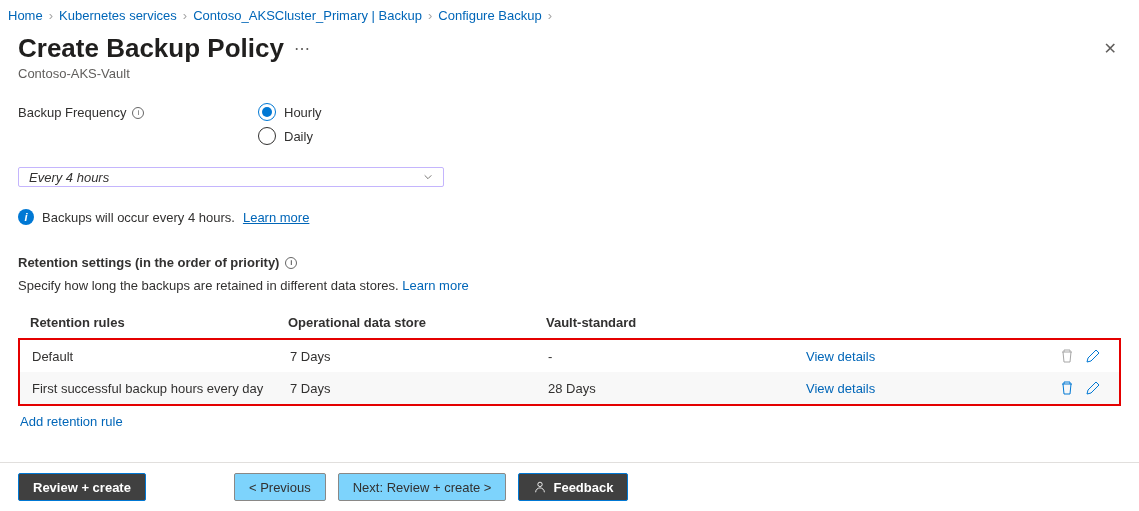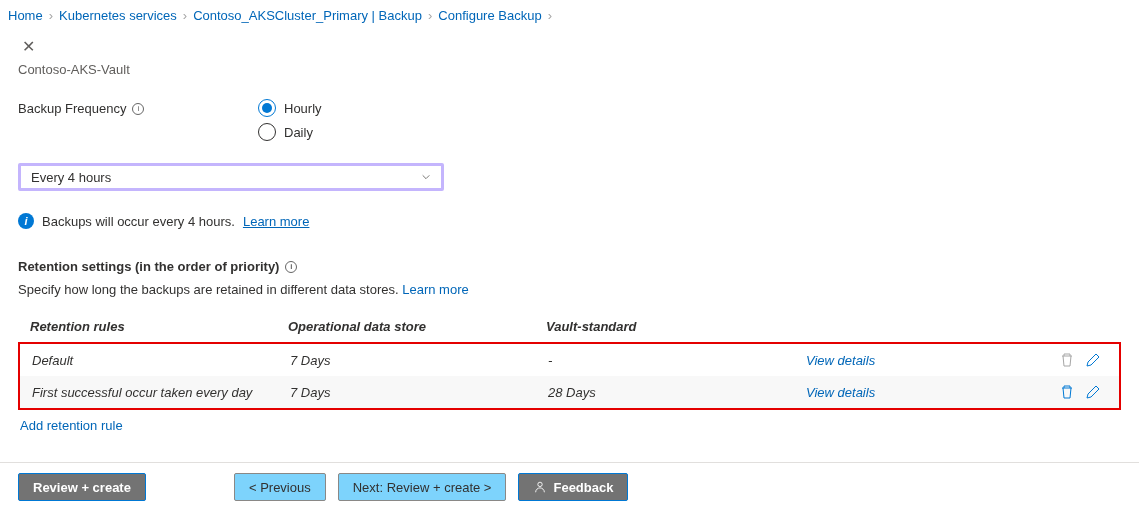--- a/index.html
+++ b/index.html
@@ -73,28 +73,29 @@
       justify-content: center;
     }
     .radio-outer.selected { border-color: #0078d4; }
     .radio-inner {
       width: 10px; height: 10px;
       background: #0078d4;
       border-radius: 50%;
     }
     .select-box {
       width: 426px;
-      height: 28px;
-      border: 3px solid #c4b5fd;
+      height: 20px;
+      border: 1px solid #c4b5fd;
       border-radius: 2px;
       padding: 0 10px;
       display: flex;
       align-items: center;
       justify-content: space-between;
       cursor: pointer;
+      font-style: italic;
     }
     .chevron {
       width: 10px; height: 10px;
     }
     .info-banner {
       display: flex;
       align-items: center;
       gap: 8px;
       padding: 12px 18px;
       margin-top: 6px;
@@ -125,21 +126,20 @@
     }
     .retention-wrap { padding: 0 18px; }
     .highlight-box {
       border: 2.5px solid #e40000;
     }
     .ret-header, .ret-row {
       display: grid;
       grid-template-columns: 258px 258px 258px 1fr auto;
       align-items: center;
       padding: 8px 12px;
-      font-style: italic;
     }
     .ret-header { font-weight: 600; }
     .ret-row { border-top: 0px solid transparent; }
     .ret-row.alt { background: #f8f8f8; }
     .row-actions { display: flex; gap: 10px; padding-right: 6px; }
     .icon-btn { width: 16px; height: 16px; cursor: pointer; }
     .add-rule {
       color: #0066b8;
       padding: 8px 20px;
       cursor: pointer;
@@ -167,21 +167,21 @@
       font-size: 13px;
       display: flex;
       align-items: center;
       gap: 6px;
       cursor: pointer;
       border: 1px solid #8a8886;
       background: #7dd3fc;
       color: #323130;
     }
     .btn.primary {
-      background: #737373;
+      background: #404040;
       border-color: #0078d4;
       color: #fff;
       font-weight: 600;
     }
     .spacer-small { padding-left: 64px; }
   </style>
 </head>
 <body>
 
 <div class="breadcrumb">
@@ -189,20 +189,24 @@
   <span class="crumb-sep">›</span>
   <a>Kubernetes services</a>
   <span class="crumb-sep">›</span>
   <a>Contoso_AKSCluster_Primary | Backup</a>
   <span class="crumb-sep">›</span>
   <a>Configure Backup</a>
   <span class="crumb-sep">›</span>
 </div>
 
 <div class="header-row">
+  <div style="display:flex;align-items:center;">
+    <h1 class="page-title">Create Backup Policy</h1>
+    <span class="ellipsis">⋯</span>
+  </div>
   <span class="close-x">✕</span>
 </div>
 <div class="subtitle">Contoso-AKS-Vault</div>
 
 <div class="form-row">
   <div class="form-label">
     <span>Backup Frequency</span>
     <span class="info-icon">i</span>
   </div>
   <div class="radio-group">
@@ -260,21 +264,21 @@
       <div class="row-actions">
         <svg class="icon-btn" viewBox="0 0 16 16">
             <path d="M3 4h10M5 4V2h6v2M4 4l1 10h6l1-10" stroke="#a6a6a6" stroke-width="1" fill="none"></path>
           </svg>
         <svg class="icon-btn" viewBox="0 0 16 16">
             <path d="M2 14l1-4 8-8 3 3-8 8-4 1z" stroke="#0078d4" stroke-width="1" fill="none"></path>
           </svg>
       </div>
     </div>
     <div class="ret-row alt">
-      <span>First successful occur taken every day</span>
+      <span>First successful backup hours every day</span>
       <span>7 Days</span>
       <span>28 Days</span>
       <a class="link">View details</a>
       <div class="row-actions">
         <svg class="icon-btn" viewBox="0 0 16 16">
             <path d="M3 4h10M5 4V2h6v2M4 4l1 10h6l1-10" stroke="#0078d4" stroke-width="1" fill="none"></path>
           </svg>
         <svg class="icon-btn" viewBox="0 0 16 16">
             <path d="M2 14l1-4 8-8 3 3-8 8-4 1z" stroke="#0078d4" stroke-width="1" fill="none"></path>
           </svg>

